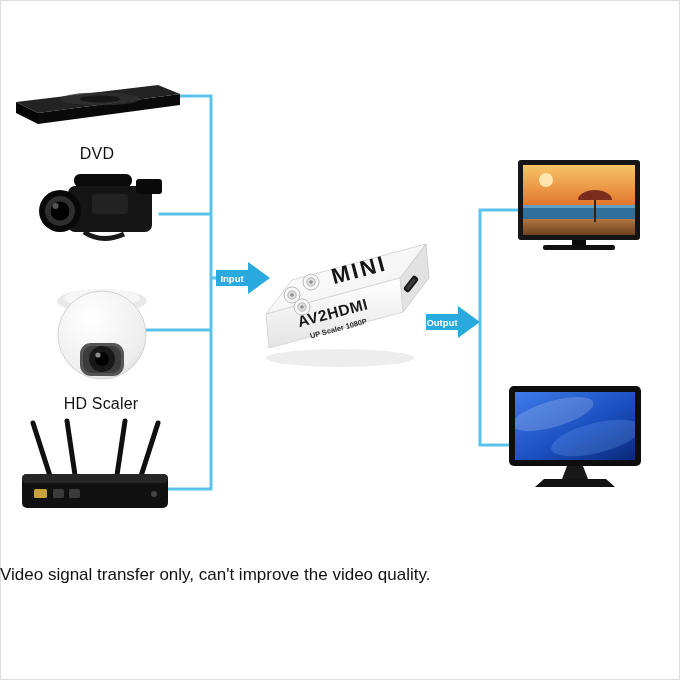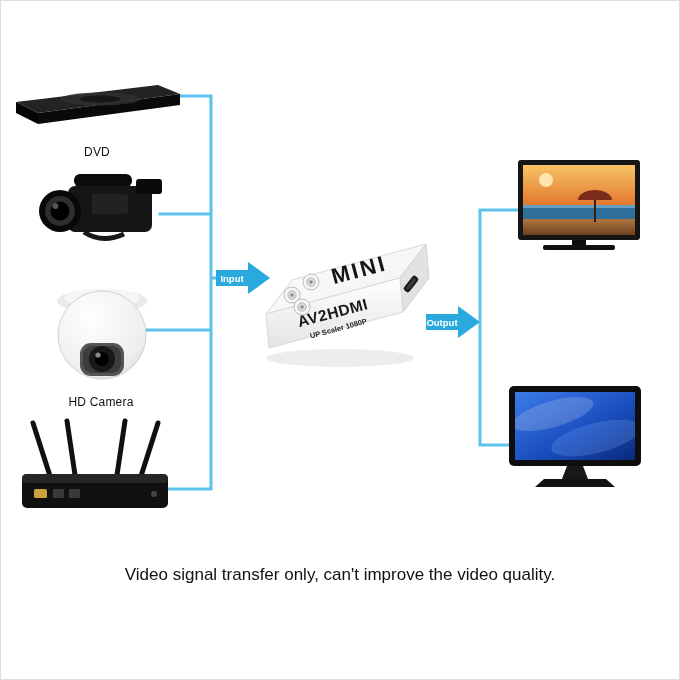--- a/index.html
+++ b/index.html
@@ -5,24 +5,24 @@
   * { margin:0; padding:0; box-sizing:border-box; }
   html,body { background:#ffffff; }
   body { font-family:"Liberation Sans","DejaVu Sans",sans-serif; }
   .canvas {
     position:relative; width:680px; height:680px; background:#ffffff;
     box-shadow: inset 0 0 0 1px #dedede; overflow:hidden;
   }
   .abs { position:absolute; }
   .label {
     position:absolute; width:160px; text-align:center;
-    font-size:12px; color:#121212; letter-spacing:.2px;
+    font-size:16px; color:#121212; letter-spacing:.2px;
   }
   .caption {
-    position:absolute; left:0; top:565px; width:100%; text-align:center;
+    position:absolute; left:0; top:565px; width:100%; text-align:left;
     font-size:17px; color:#111111;
   }
   .wires { position:absolute; left:0; top:0; pointer-events:none; }
   svg text { font-family:"Liberation Sans","DejaVu Sans",sans-serif; }
   .arrow-text { fill:#ffffff; font-size:9.5px; font-weight:bold; text-anchor:middle; }
 </style>
 </head>
 <body>
 
 <div class="canvas">
@@ -71,21 +71,21 @@
     </defs>
     <ellipse cx="50" cy="15" rx="45" ry="12" fill="#e9e9e9"></ellipse>
     <ellipse cx="50" cy="12" rx="38" ry="9" fill="#f6f6f6"></ellipse>
     <circle cx="50" cy="49" r="44" fill="url(#gDome)" stroke="#d2d2d2"></circle>
     <rect x="28" y="57" width="44" height="33" rx="11" fill="#555555"></rect>
     <rect x="31" y="60" width="38" height="27" rx="9" fill="#3c3c3c"></rect>
     <circle cx="50" cy="73" r="13" fill="#181818"></circle>
     <circle cx="50" cy="73" r="7" fill="#000000"></circle>
     <circle cx="46" cy="69" r="2.6" fill="#8a8a8a"></circle>
   </svg>
-  <div class="label" style="left:21px;top:395px">HD Camera</div>
+  <div class="label" style="left:21px;top:395px">HD Scaler</div>
 
   <svg class="abs" style="left:20px;top:418px" width="150" height="96" viewBox="0 0 150 96">
     <g stroke="#101010" stroke-width="5" stroke-linecap="round">
       <line x1="30" y1="58" x2="13" y2="5"></line>
       <line x1="55" y1="57" x2="47" y2="3"></line>
       <line x1="97" y1="57" x2="105" y2="3"></line>
       <line x1="121" y1="58" x2="138" y2="5"></line>
     </g>
     <rect x="2" y="56" width="146" height="34" rx="5" fill="#111111"></rect>
     <rect x="2" y="56" width="146" height="9" rx="4.5" fill="#262626"></rect>

